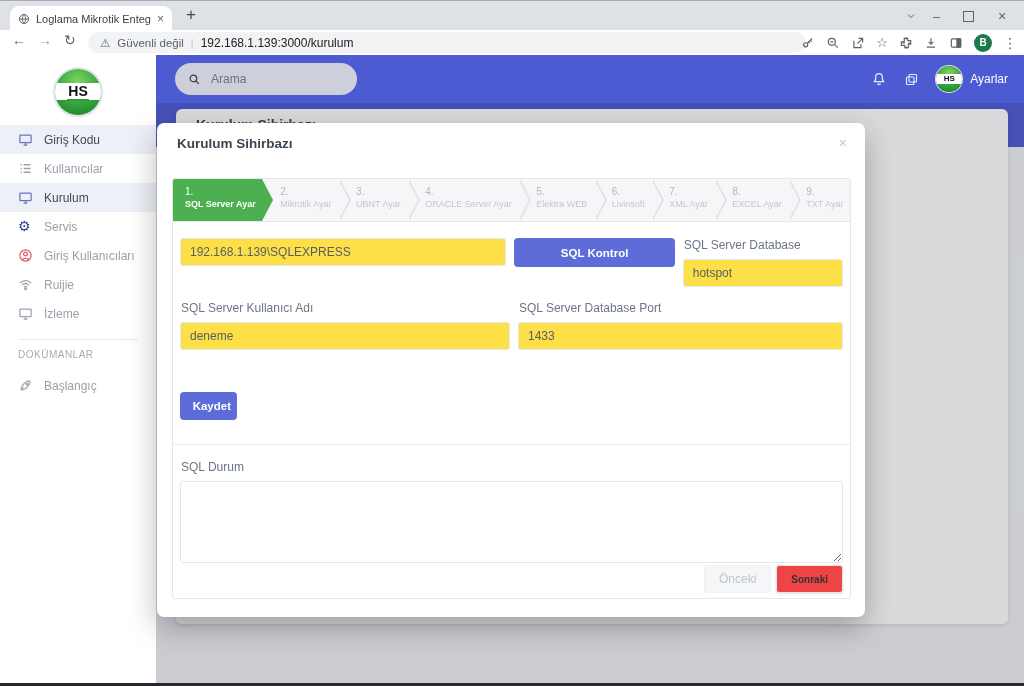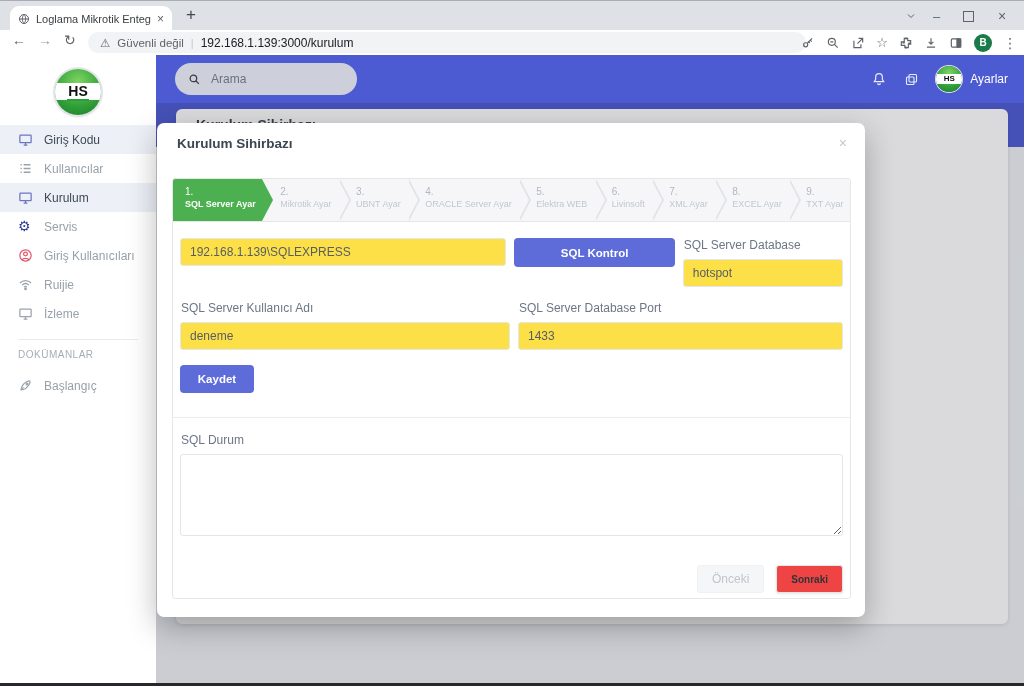--- a/index.html
+++ b/index.html
@@ -92,26 +92,26 @@
   .frow{display:flex;gap:8px;}
   .fcol{display:flex;flex-direction:column;}
   .w-lg{width:330px;}.w-sm{width:162px;}.w-grow{flex:1;}
   .flabel{font-size:12px;color:#6c7686;margin:0 0 7px 1px;}
   .finput{height:28px;border:1px solid #e3e6ec;border-radius:3px;padding:0 9px;font-size:12px;color:#565e66;
           box-sizing:border-box;width:100%;font-family:"Liberation Sans",sans-serif;outline:none;background:#fde047;}
   .btn-blue{background:var(--button,#5d6cd9);color:#fff;border:0;border-radius:4px;font-size:11.5px;font-weight:700;
             font-family:"Liberation Sans",sans-serif;cursor:pointer;}
   .btn-check{height:29px;width:100%;align-self:flex-end;}
   .row2{margin-top:14px;}
-  .btn-save{margin-top:15px;width:74px;height:28px;}
+  .btn-save{margin-top:42px;width:57px;height:28px;text-align:right;}
   .wiz-divider{margin:24px -7px 0;border-top:1px solid #ececec;}
   .status-label{font-size:12px;color:#6c7686;margin:15px 0 7px 1px;}
   .status-area{width:100%;height:82px;border:1px solid #e3e6ec;border-radius:3px;box-sizing:border-box;
                resize:both;font-family:"Liberation Sans",sans-serif;font-size:12px;color:#565e66;outline:none;}
-  .wiz-footer{position:absolute;right:7px;bottom:5px;display:flex;gap:12px;}
+  .wiz-footer{position:absolute;right:7px;bottom:5px;display:flex;gap:5px;}
   .btn-prev{height:28px;padding:0 14px;background:#f5f6f8;border:1px solid #f0f1f3;border-radius:3px;
             color:#c0c5cb;font-size:12px;font-family:"Liberation Sans",sans-serif;}
   .btn-next{height:28px;padding:0 14px;background:#ef4444;border:1px solid #e4e7ea;border-radius:3px;color:#2f353a;
             font-size:10px;font-weight:700;font-family:"Liberation Sans",sans-serif;box-shadow:0 1px 3px rgba(0,0,0,.1);text-align:center;}
   .screen-edge{position:absolute;left:0;right:0;bottom:0;height:3px;background:#26282c;z-index:40;}
   svg{display:block;}
 </style>
 </head>
 <body>
 

